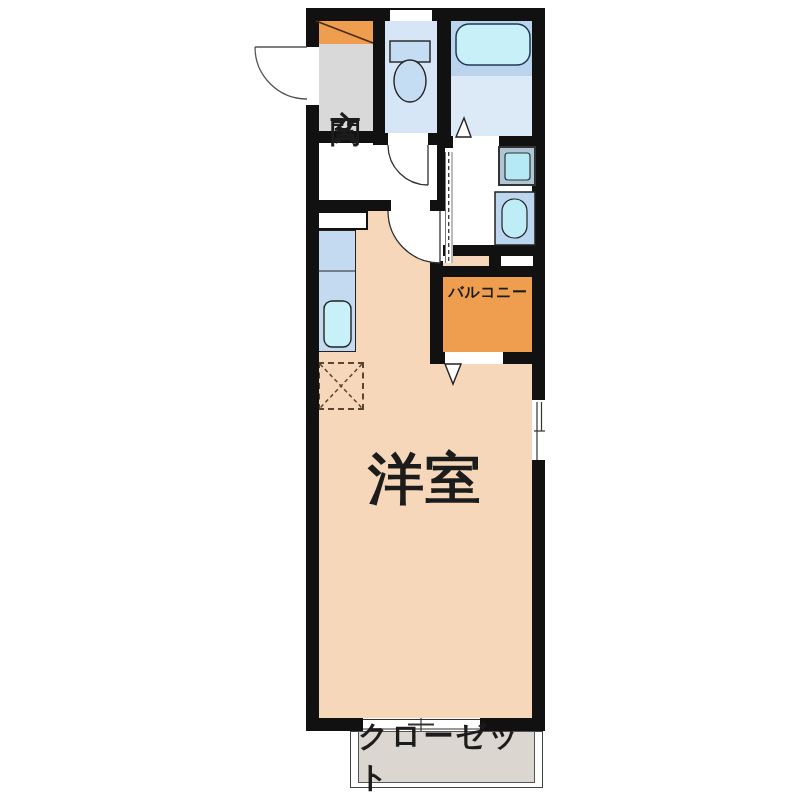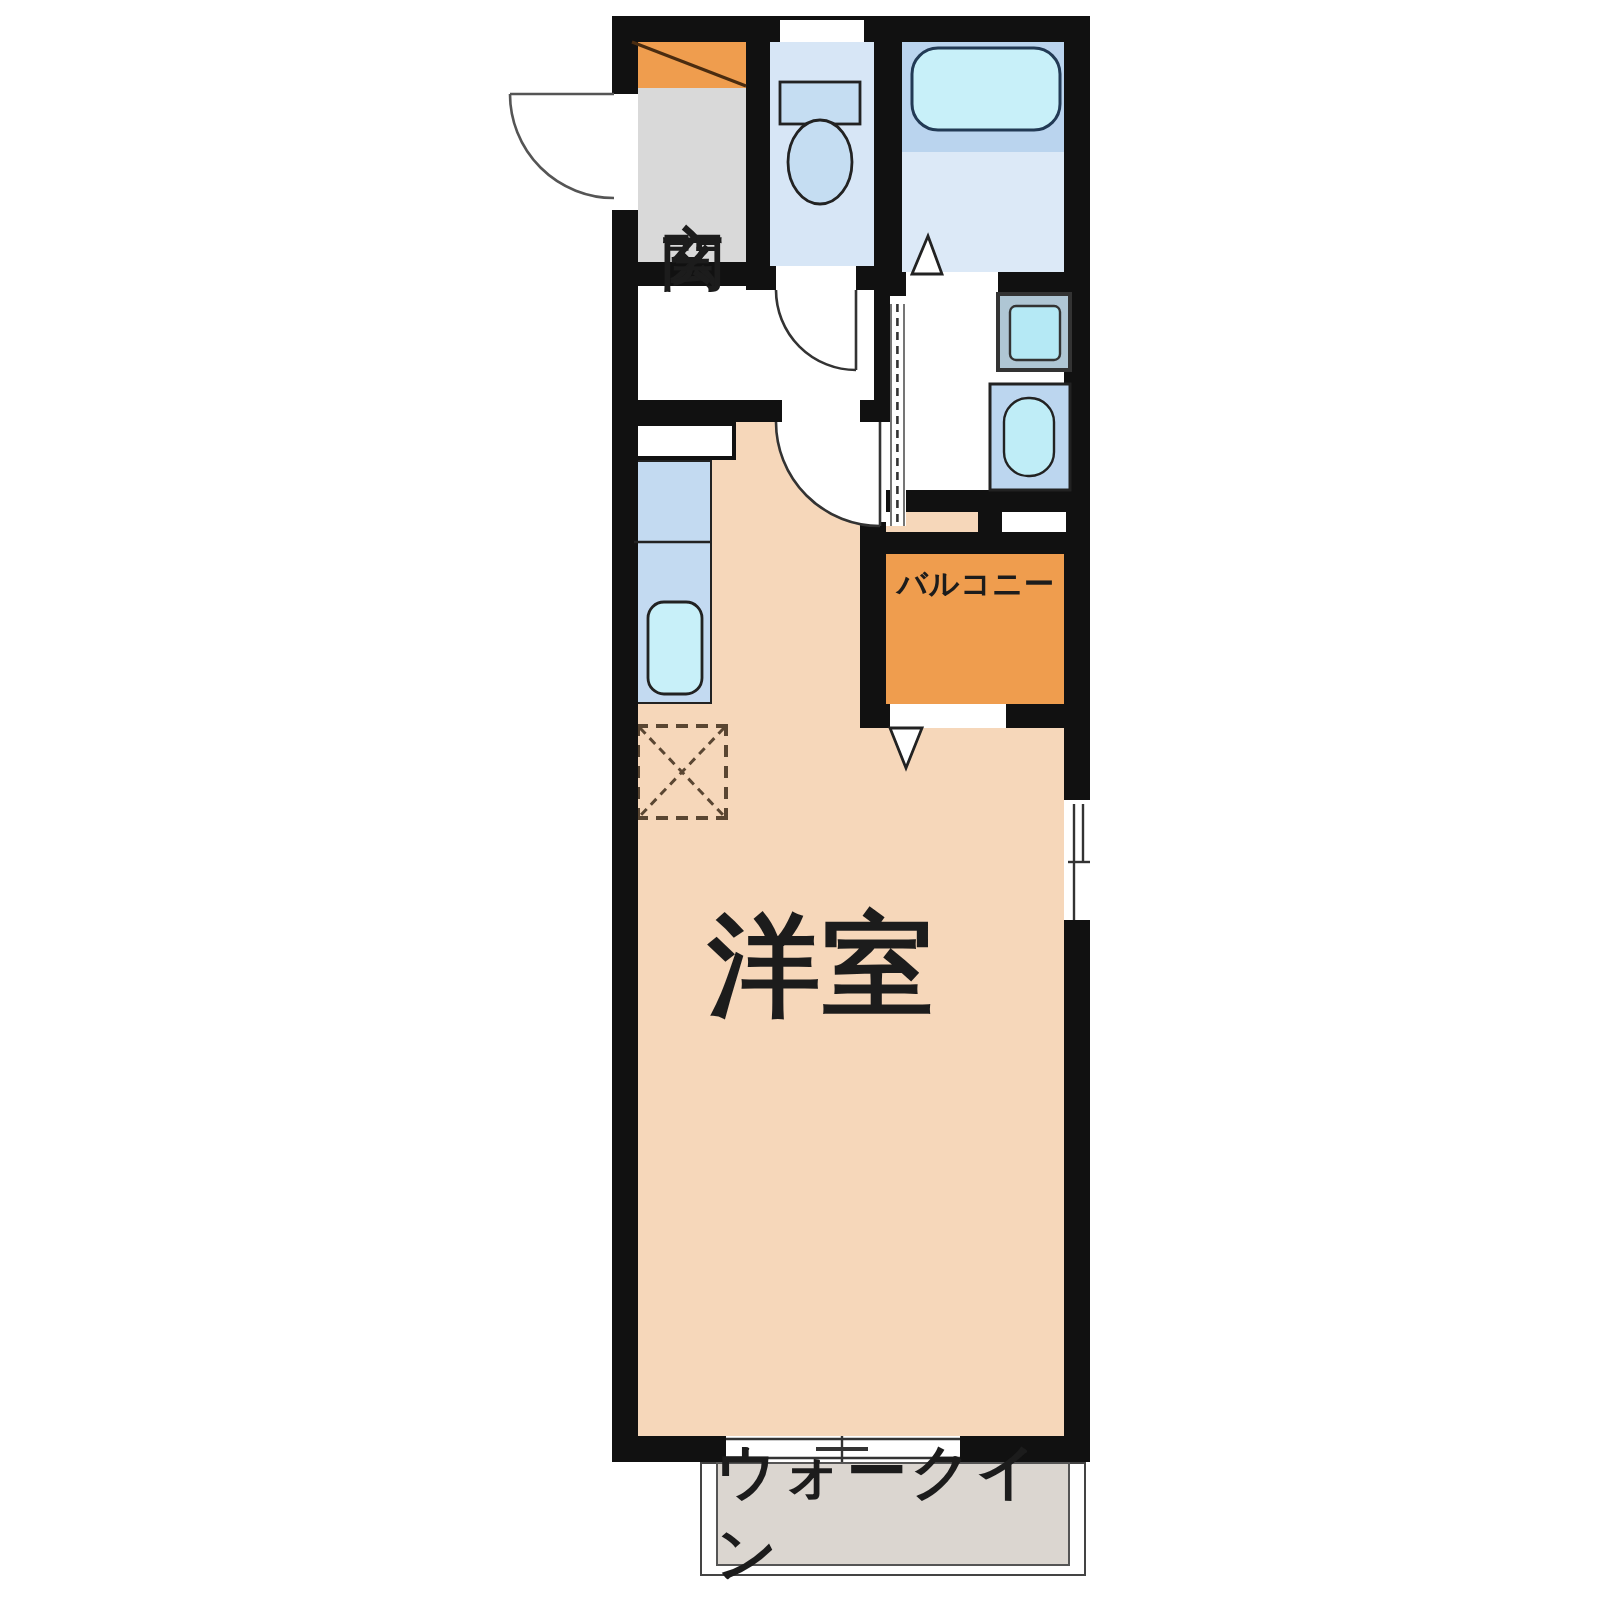--- a/index.html
+++ b/index.html
@@ -152,19 +152,19 @@
       <path d="M 408 724.5 H 434" stroke-width="2"></path>
     </g>
   </svg>
 
   <div id="genkan-label" class="abs lbl" style="left:322px;top:50px;width:46px;height:86px;">玄関</div>
 
   <div id="closet-label" class="abs lbl" style="left:443px;top:281px;width:90px;">
     <span style="display:block;">バルコニー</span>
   </div>
 
-  <div id="main-label" class="abs lbl" style="left:303px;top:447px;width:216px;">
+  <div id="main-label" class="abs lbl" style="left:317px;top:447px;width:216px;font-family:Liberation Mono, monospace;">
     <span style="display:block;">洋室</span>
   </div>
 
-  <div id="balcony-label" class="abs lbl" style="left:358px;top:731px;width:177px;height:52px;">ウォークイン</div>
+  <div id="balcony-label" class="abs lbl" style="left:358px;top:731px;width:177px;height:52px;">クローゼット</div>
 
 </div>
 
 </body></html>

